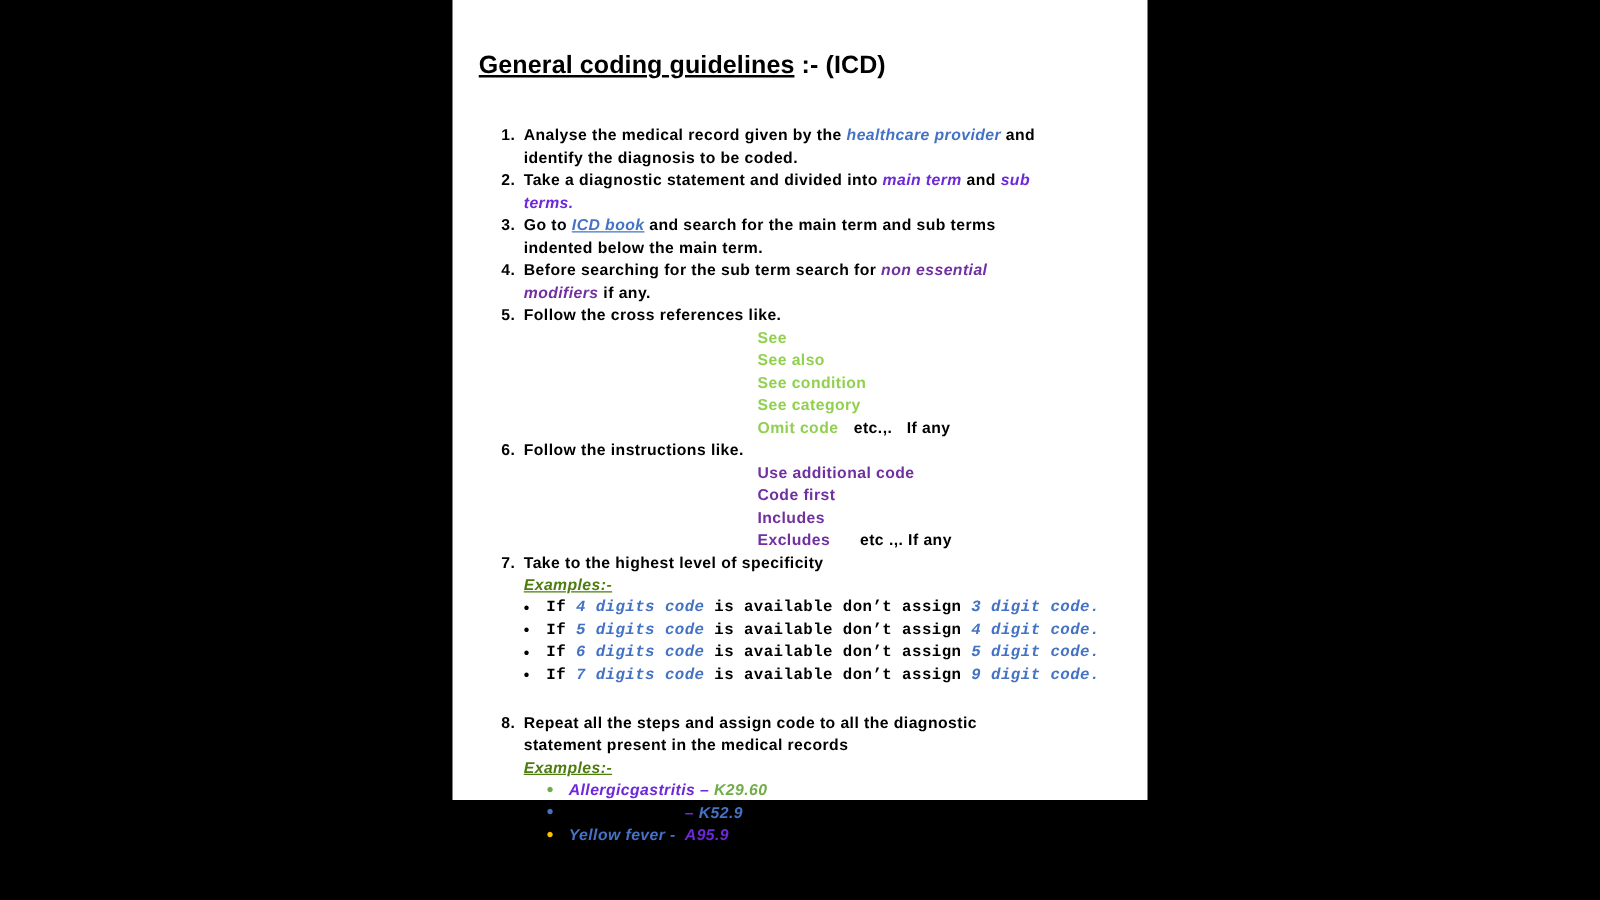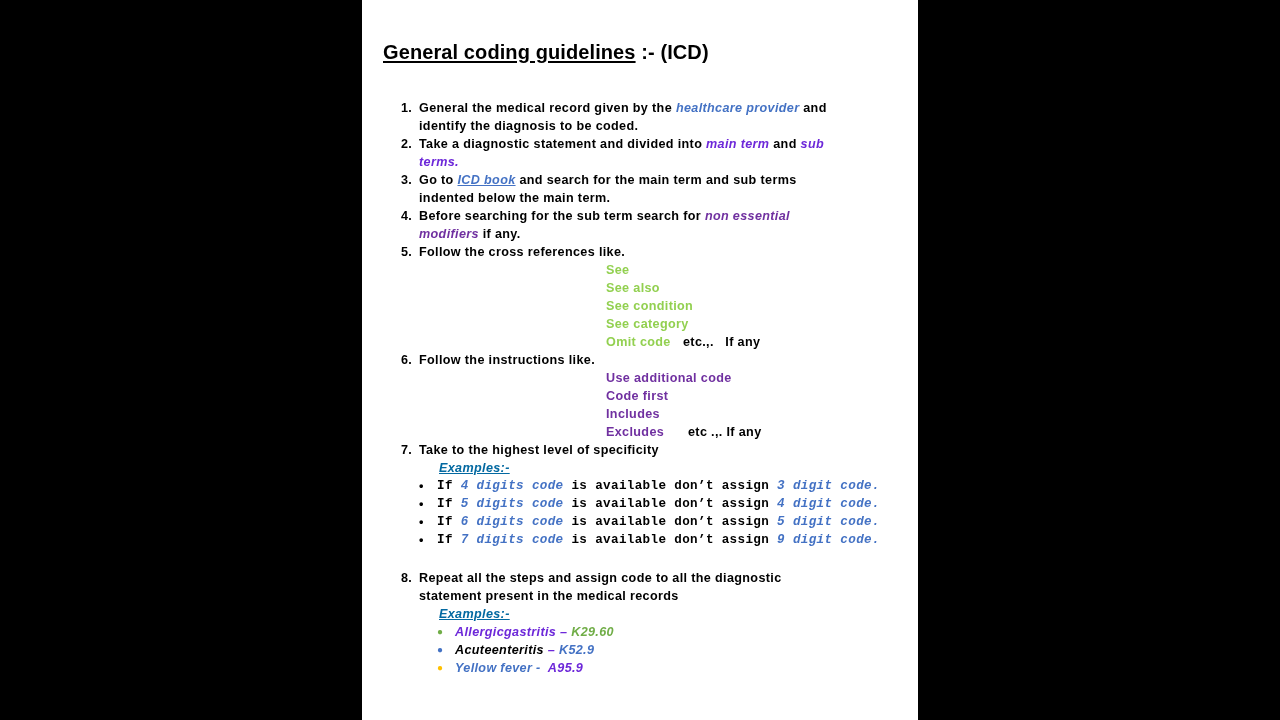--- a/index.html
+++ b/index.html
@@ -1,59 +1,59 @@
 <!DOCTYPE html>
 <html><head>
 <meta charset="utf-8">
 <style>
   html, body { margin: 0; padding: 0; }
   body {
     width: 1280px; height: 720px; background: #000; position: relative; overflow: hidden;
     font-family: "Liberation Sans", "DejaVu Sans", sans-serif;
   }
   .page {
-    position: absolute; left: 362px; top: 0; width: 556px; height: 720px; background: #fff;
+    position: absolute; left: 362px; top: 0; width: 556px; height: 640px; background: #fff;
   }
   .title {
     position: absolute; left: 21px; top: 41px; font-size: 20px; font-weight: bold; color: #000;
     white-space: nowrap; letter-spacing: 0.1px;
   }
   .title .u { text-decoration: underline; text-underline-offset: 2px; }
   .line {
     position: absolute; font-size: 12.6px; font-weight: bold; color: #000; white-space: nowrap;
     line-height: 18px; letter-spacing: 0.35px;
   }
   .num { position: absolute; left: 39px; }
   .txt { position: absolute; left: 57px; }
   .i { font-style: italic; }
   .blue { color: #4472c4; }
   .orange { color: #6d28d9; }
   .purple { color: #7030a0; }
   .green { color: #92d050; }
   .dgreen { color: #70ad47; }
-  .red { color: #0369a1; margin-left: 20px; }
+  .red { color: #4d7c0f; }
   .ul { text-decoration: underline; }
   .sub { position: absolute; left: 244px; }
   .bullet { position: absolute; left: 57px; }
   .btxt { position: absolute; left: 75px; font-family: Liberation Mono, monospace; }
   .dot { position: absolute; left: 75px; font-size: 10px; }
   .ex { position: absolute; left: 93px; }
 </style>
 </head>
 <body>
 
 <div class="page">
 
   <div class="title">
     <span class="u">General coding guidelines</span><span> :- (ICD)</span>
   </div>
 
   <div class="line" style="top:99px;left:0;width:556px;">
     <span class="num">1.</span>
-    <span class="txt"><span>General the medical record given by the </span><span class="i blue">healthcare provider</span><span> and</span></span>
+    <span class="txt"><span>Analyse the medical record given by the </span><span class="i blue">healthcare provider</span><span> and</span></span>
   </div>
   <div class="line" style="top:117px;left:0;">
     <span class="txt">identify the diagnosis to be coded.</span>
   </div>
 
   <div class="line" style="top:135px;left:0;">
     <span class="num">2.</span>
     <span class="txt"><span>Take a diagnostic statement and divided into </span><span class="i orange">main term</span><span> and </span><span class="i orange">sub</span></span>
   </div>
   <div class="line" style="top:153px;left:0;">

